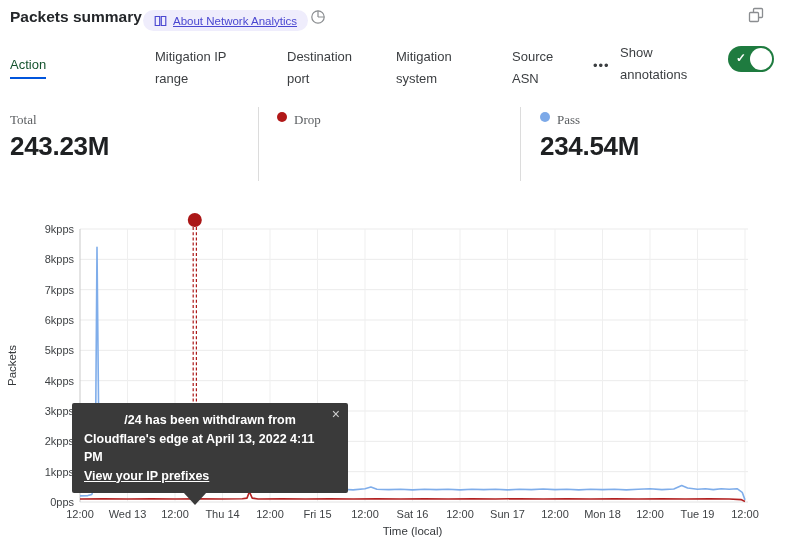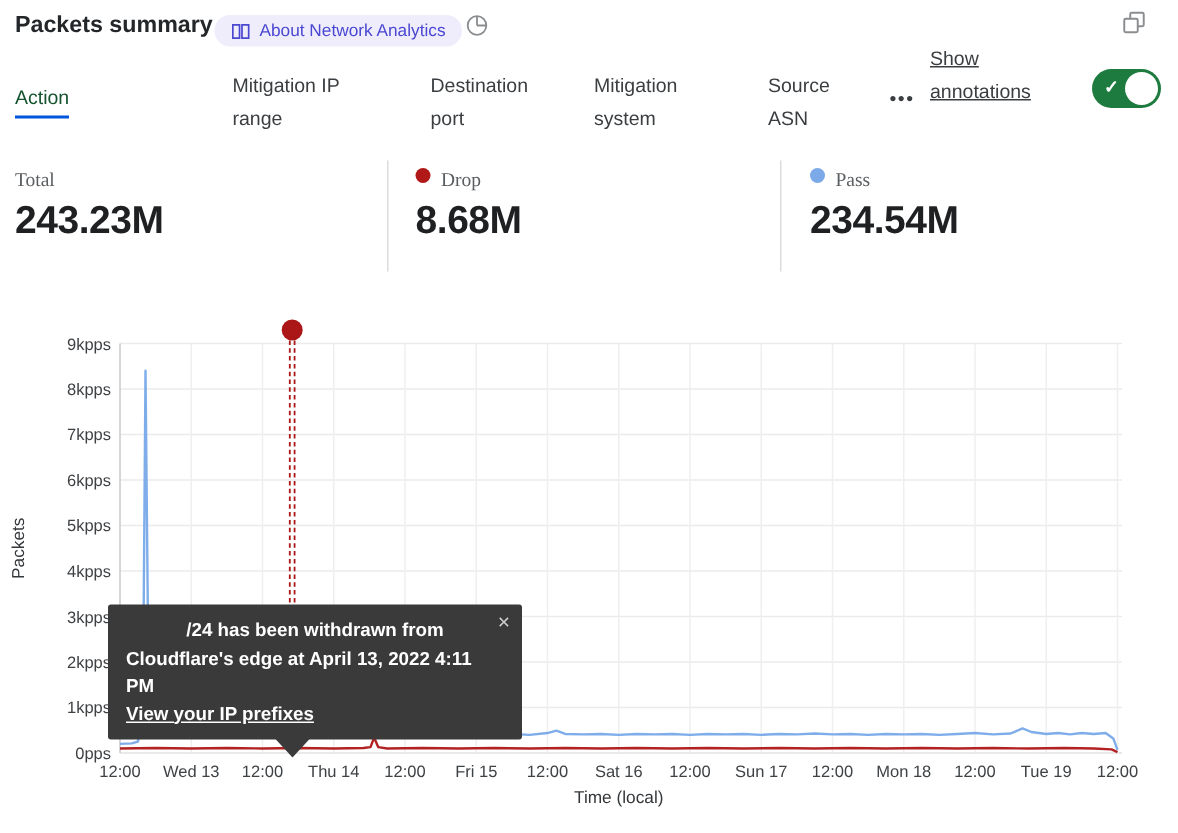--- a/index.html
+++ b/index.html
@@ -2,37 +2,37 @@
 <html><head>
 <meta charset="utf-8">
 <style>
   html,body{margin:0;padding:0;background:#fff;}
   .app{position:relative;width:785px;height:555px;background:#fff;
        font-family:"Liberation Sans",sans-serif;overflow:hidden;color:#26292c;}
 
   
   .page-title{position:absolute;left:10px;top:8px;font-size:15.5px;font-weight:700;color:#24272a;}
   .badge{position:absolute;left:143px;top:10px;height:21px;display:flex;align-items:center;gap:6px;
-         background:#efedfc;color:#4a47d1;border-radius:11px;padding:0 11px;font-size:11.5px;cursor:pointer;}
+         background:#efedfc;color:#4a47d1;border-radius:11px;padding:0 11px;font-size:11.5px;cursor:pointer;text-decoration:underline;}
   .badge svg{display:block;}
   .hdr-icon{position:absolute;color:#8a8d90;cursor:pointer;}
   .pie-icon{left:310px;top:9px;}
   .copy-icon{left:748px;top:7px;}
 
   
   .tab{position:absolute;font-size:13px;line-height:22px;color:#3b3e41;cursor:pointer;}
   .tab.two{top:46px;}
   .tab-active{top:54px;left:10px;color:#14532d;border-bottom:2px solid #0055dc;padding-bottom:1px;}
   .tab-dest-ip{left:64px;width:80px;}
   .tab-range{left:155px;width:102px;}
   .tab-port{left:287px;width:82px;}
   .tab-mitigation{left:396px;width:82px;}
   .tab-asn{left:512px;width:56px;}
   .tab-more{position:absolute;left:593px;top:58px;font-size:13px;letter-spacing:1px;color:#3b3e41;cursor:pointer;}
-  .tab-annot-label{position:absolute;left:620px;top:28px;width:88px;font-size:13px;line-height:22px;color:#3b3e41;text-decoration:underline;}
+  .tab-annot-label{position:absolute;left:620px;top:42px;width:88px;font-size:13px;line-height:22px;color:#3b3e41;}
   .toggle{position:absolute;left:728px;top:46px;width:46px;height:26px;border-radius:13px;
           background:#1e7b3f;cursor:pointer;}
   .toggle .check{position:absolute;left:8px;top:5px;color:#fff;font-size:12px;font-weight:700;}
   .toggle .knob{position:absolute;right:2px;top:2px;width:22px;height:22px;border-radius:50%;background:#fff;}
 
   
   .stat-label{position:absolute;top:112px;font-size:13px;color:#5b5e61;display:flex;align-items:flex-start;gap:7px;font-family:Liberation Serif, serif;}
   .stat-value{position:absolute;top:131px;font-size:26px;font-weight:600;color:#1e2022;letter-spacing:-0.3px;}
   .dot{width:10px;height:10px;border-radius:50%;display:inline-block;}
   .dot-drop{background:#b11818;}
@@ -96,21 +96,20 @@
     <span>Total</span>
   </div>
   <div class="stat-value" style="left:10px;">243.23M</div>
 
   <div class="stat-div" style="left:258px;"></div>
 
   <div class="stat-label" style="left:277px;">
     <span class="dot dot-drop"></span>
     <span>Drop</span>
   </div>
-  <div class="stat-value" style="left:277px;">8.68M</div>
 
   <div class="stat-div" style="left:520px;"></div>
 
   <div class="stat-label" style="left:540px;">
     <span class="dot dot-pass"></span>
     <span>Pass</span>
   </div>
   <div class="stat-value" style="left:540px;">234.54M</div>
 
   <svg id="chart" width="785" height="350">

